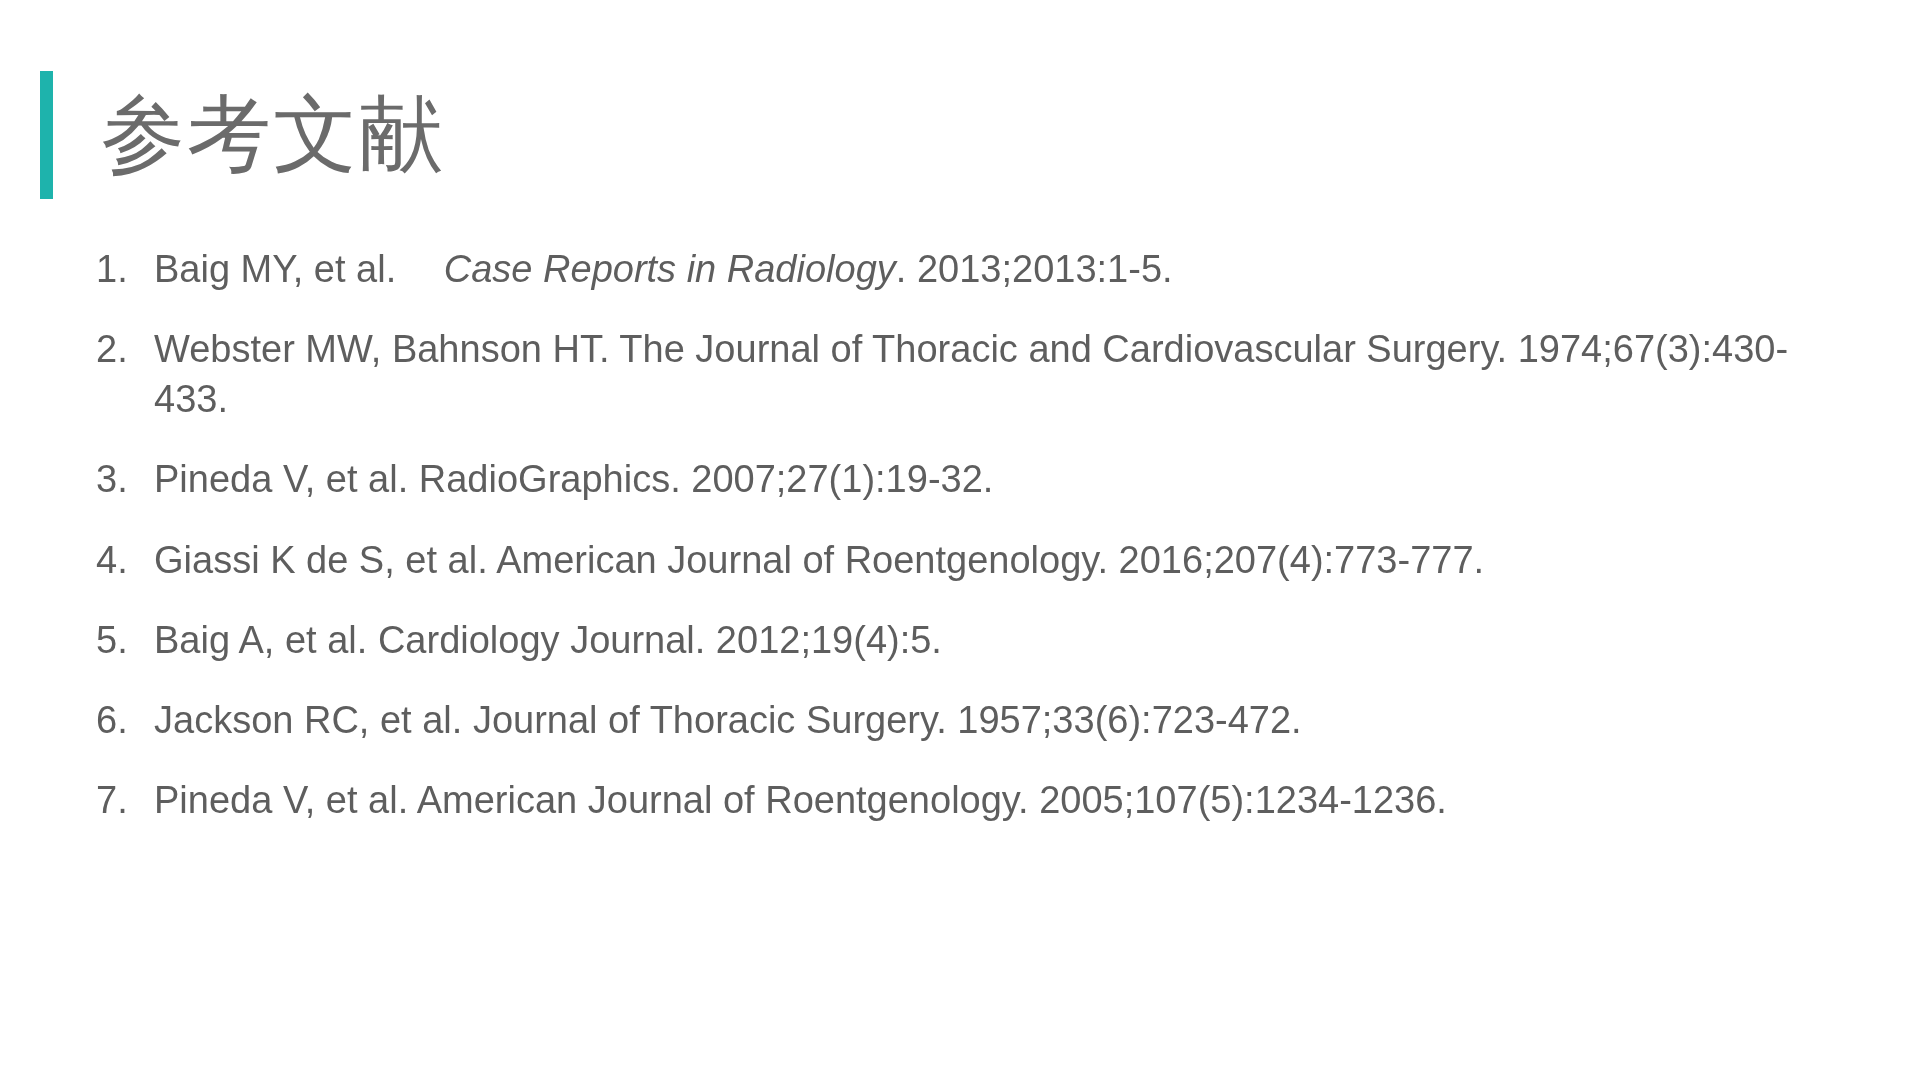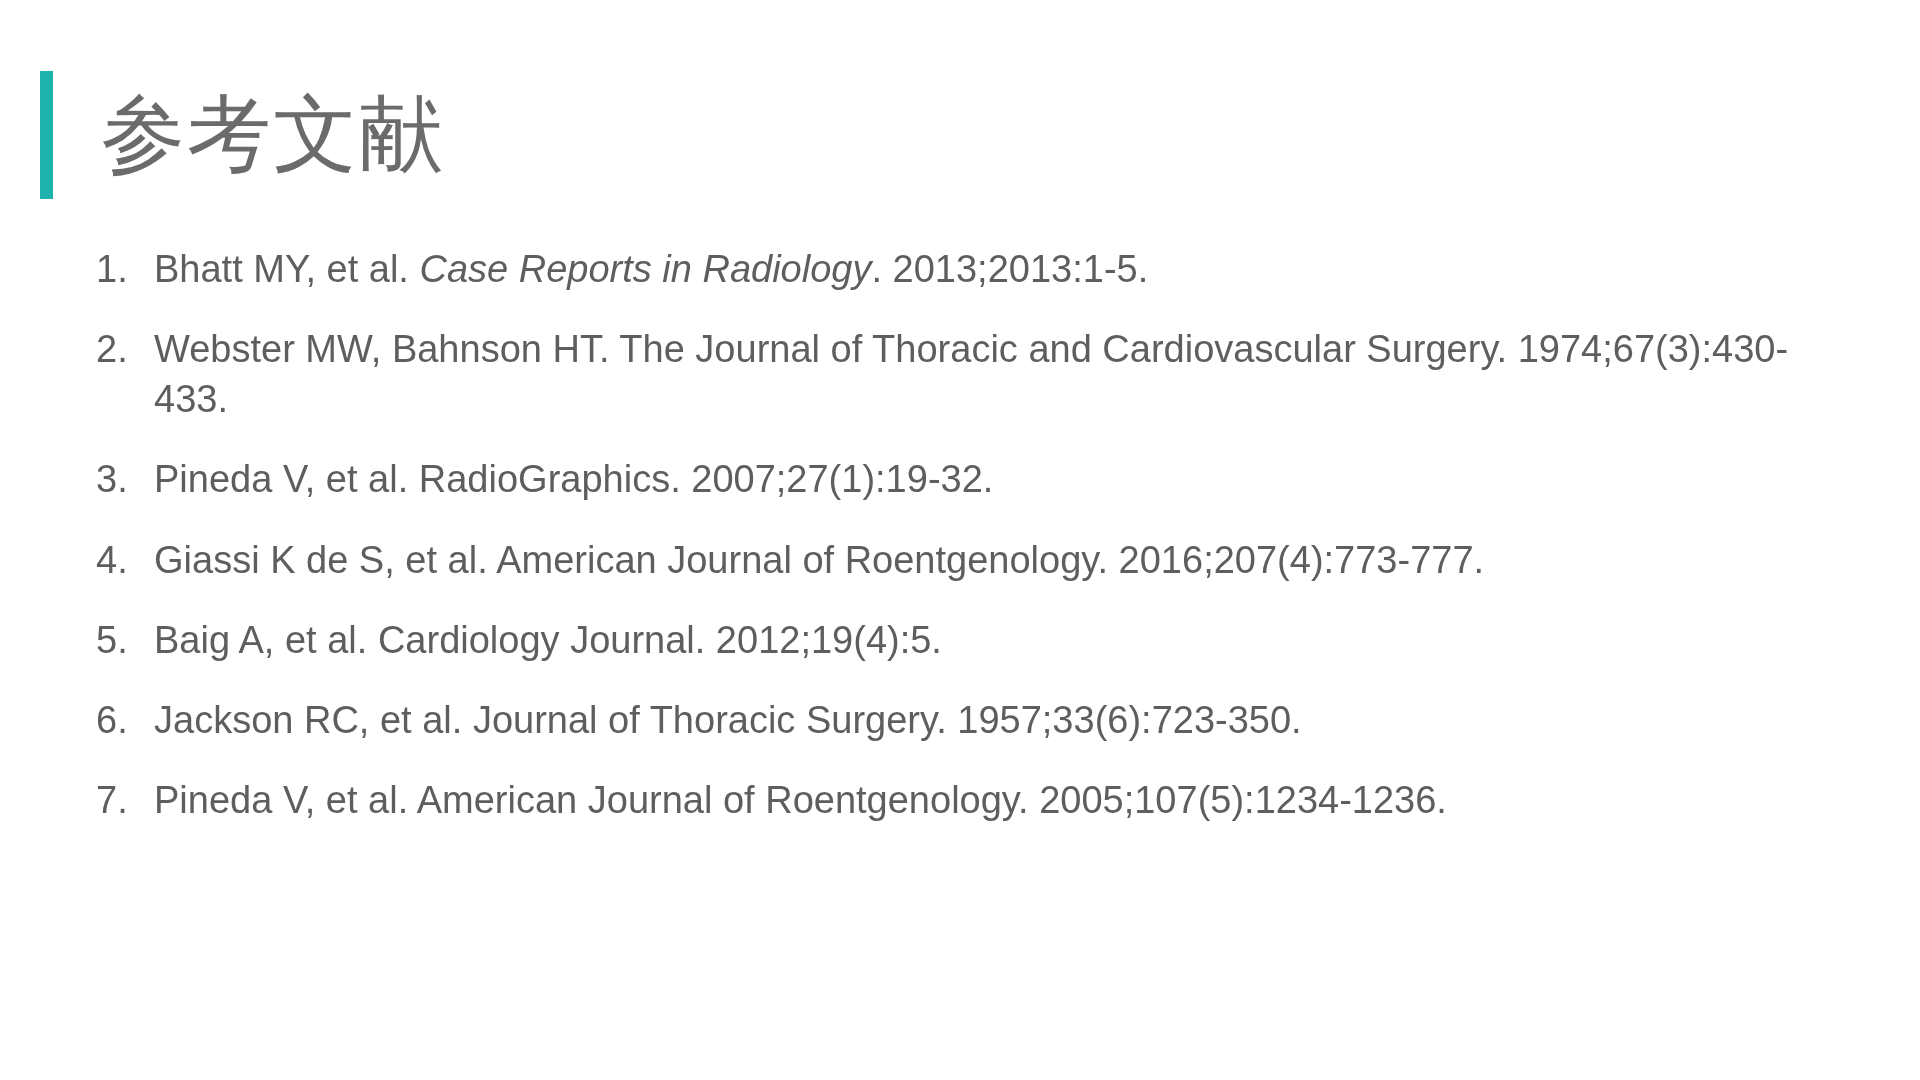--- a/index.html
+++ b/index.html
@@ -66,37 +66,38 @@
     flex: 0 0 auto;
     width: 58px;
     text-align: left;
     color: #5e5e5e;
   }
   .ref-text {
     flex: 1 1 auto;
   }
   .ref-text em {
     font-style: italic;
+    margin-left: 37px;
   }
 </style>
 </head>
 <body>
 
 <div class="slide">
 
   <div class="title-block">
     <div class="title-accent"></div>
     <h1 class="title-text">参考文献</h1>
   </div>
 
   <ol class="ref-list">
 
     <li class="ref-item">
       <span class="ref-num">1.</span>
-      <span class="ref-text"><span>Bhatt MY, et al. </span><em>Case Reports in Radiology</em><span>. 2013;2013:1-5.</span></span>
+      <span class="ref-text"><span>Baig MY, et al. </span><em>Case Reports in Radiology</em><span>. 2013;2013:1-5.</span></span>
     </li>
 
     <li class="ref-item">
       <span class="ref-num">2.</span>
       <span class="ref-text"><span>Webster MW, Bahnson HT. The Journal of Thoracic and Cardiovascular Surgery. 1974;67(3):430-433.</span><em></em><span></span></span>
     </li>
 
     <li class="ref-item">
       <span class="ref-num">3.</span>
       <span class="ref-text"><span>Pineda V, et al. RadioGraphics. 2007;27(1):19-32.</span><em></em><span></span></span>
@@ -107,21 +108,21 @@
       <span class="ref-text"><span>Giassi K de S, et al. American Journal of Roentgenology. 2016;207(4):773-777.</span><em></em><span></span></span>
     </li>
 
     <li class="ref-item">
       <span class="ref-num">5.</span>
       <span class="ref-text"><span>Baig A, et al. Cardiology Journal. 2012;19(4):5.</span><em></em><span></span></span>
     </li>
 
     <li class="ref-item">
       <span class="ref-num">6.</span>
-      <span class="ref-text"><span>Jackson RC, et al. Journal of Thoracic Surgery. 1957;33(6):723-350.</span><em></em><span></span></span>
+      <span class="ref-text"><span>Jackson RC, et al. Journal of Thoracic Surgery. 1957;33(6):723-472.</span><em></em><span></span></span>
     </li>
 
     <li class="ref-item">
       <span class="ref-num">7.</span>
       <span class="ref-text"><span>Pineda V, et al. American Journal of Roentgenology. 2005;107(5):1234-1236.</span><em></em><span></span></span>
     </li>
 
   </ol>
 
 </div>

